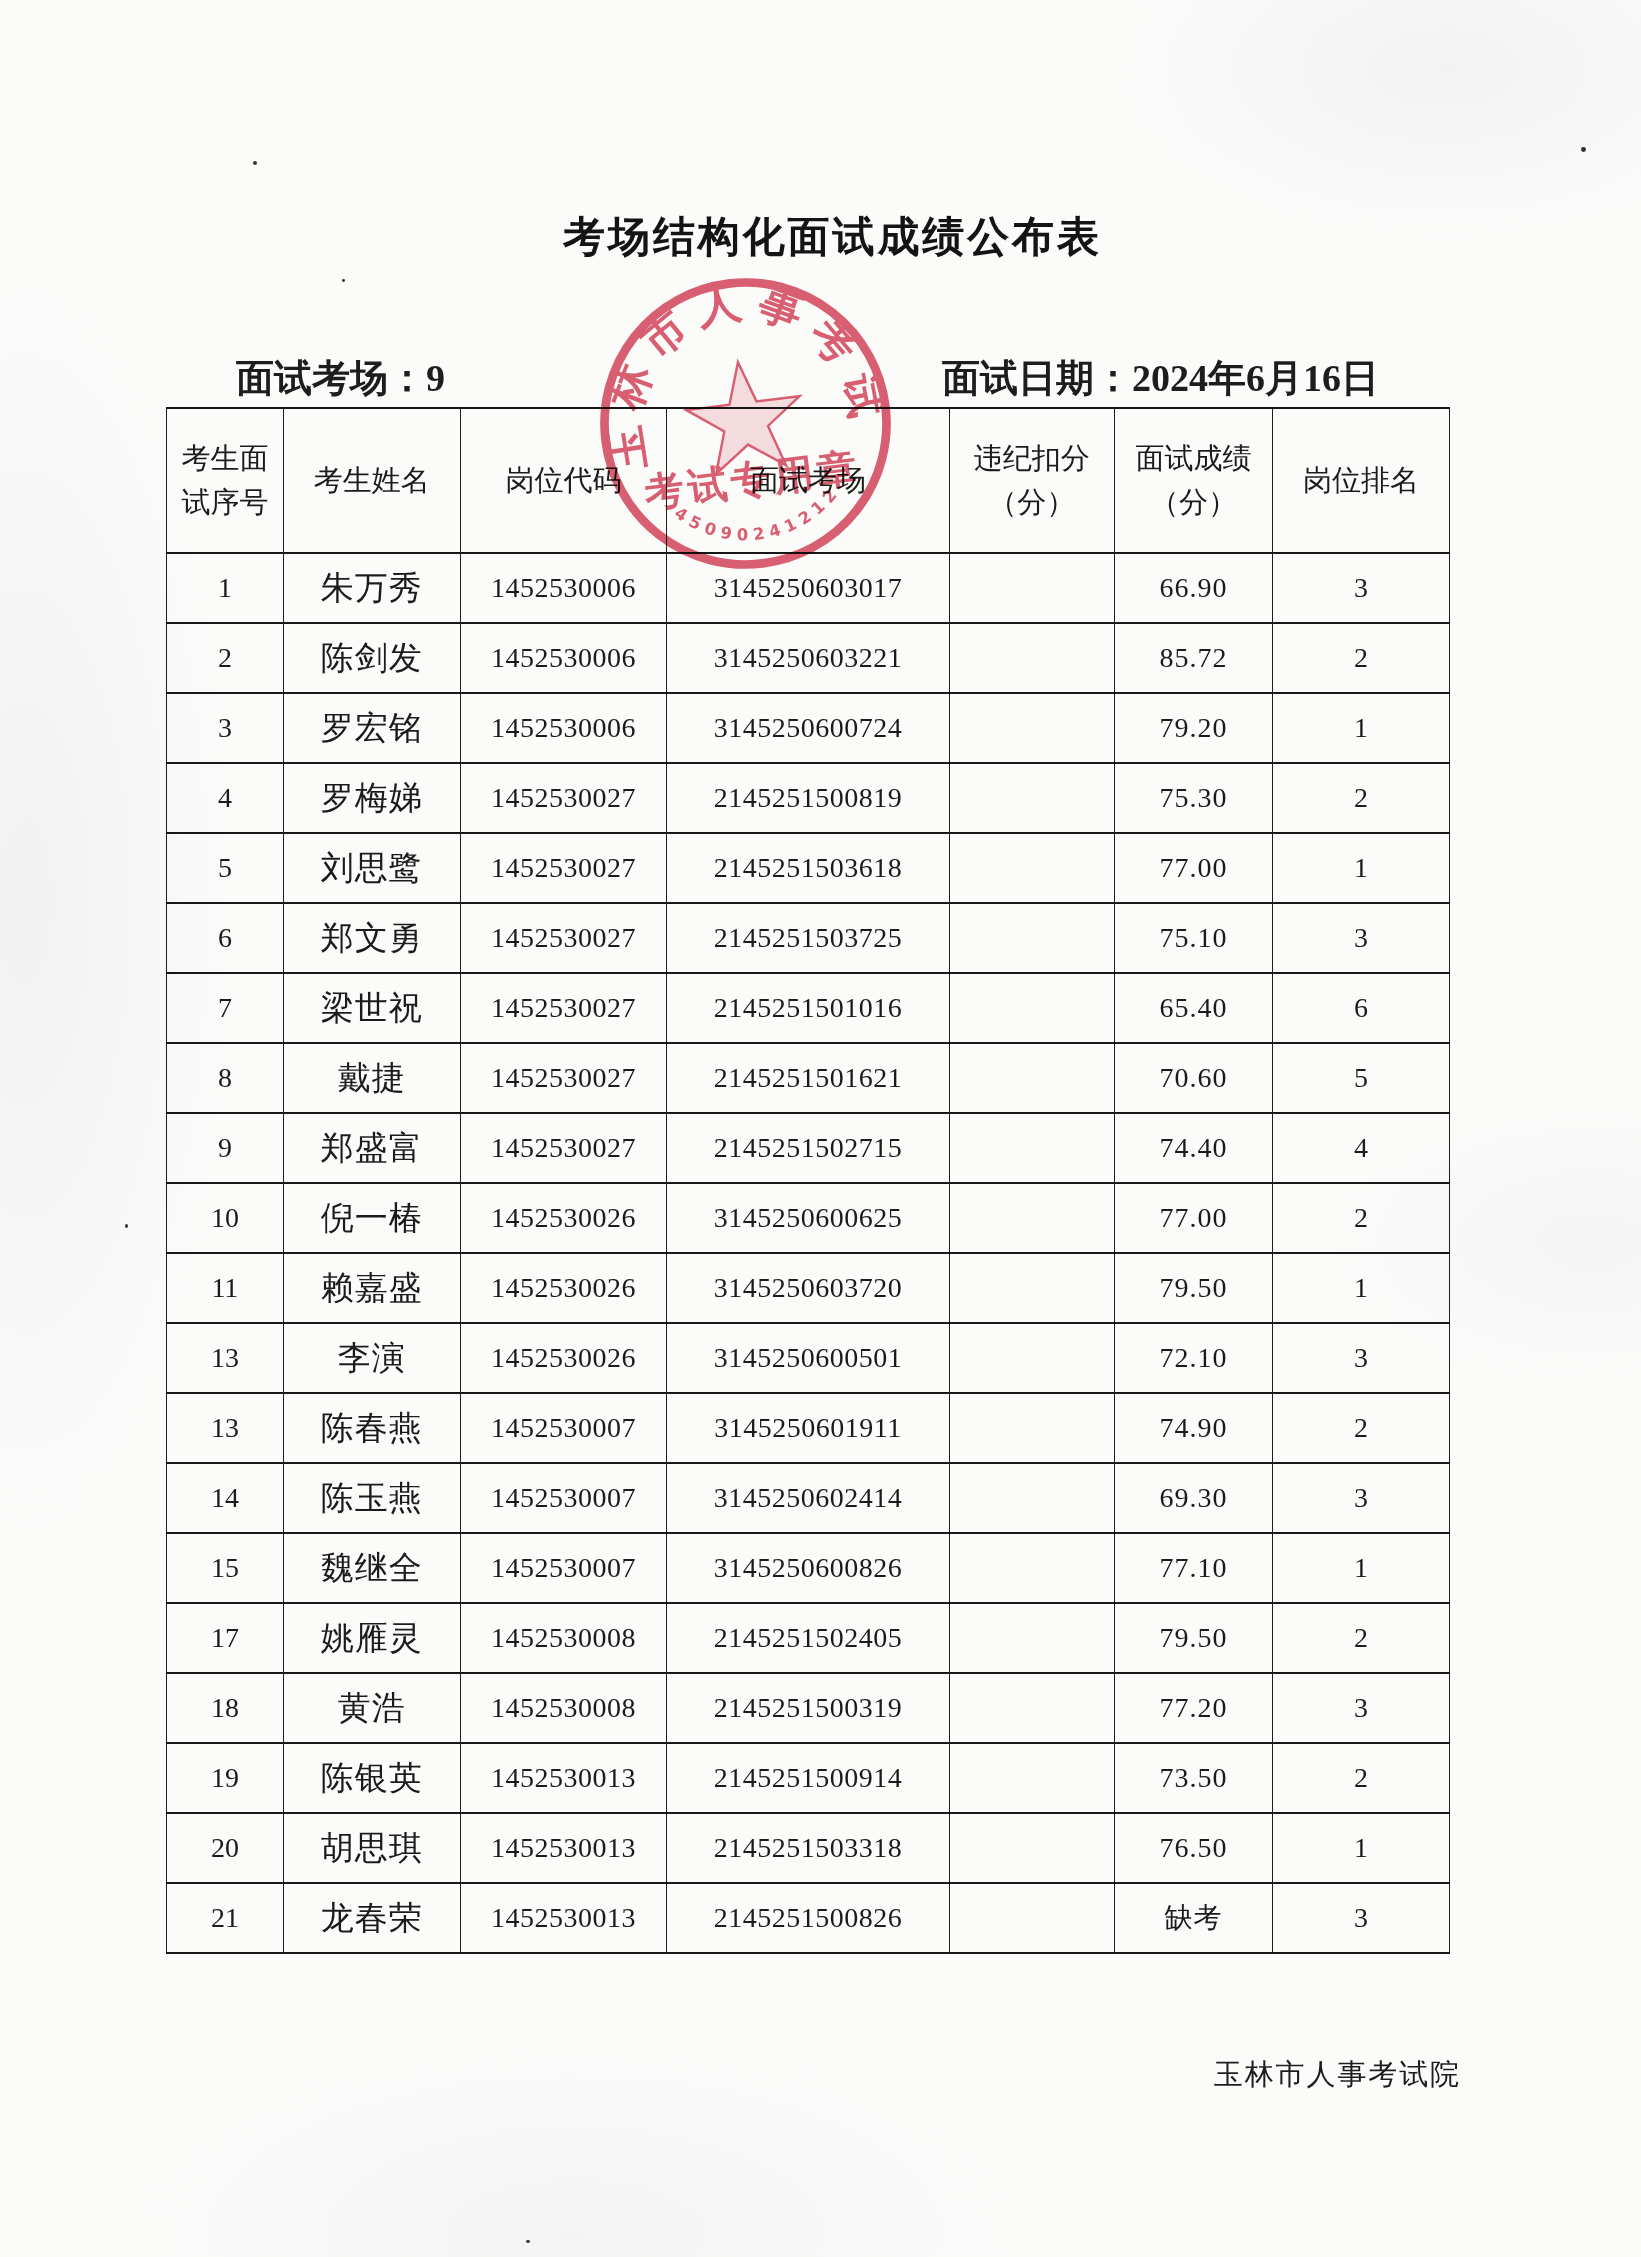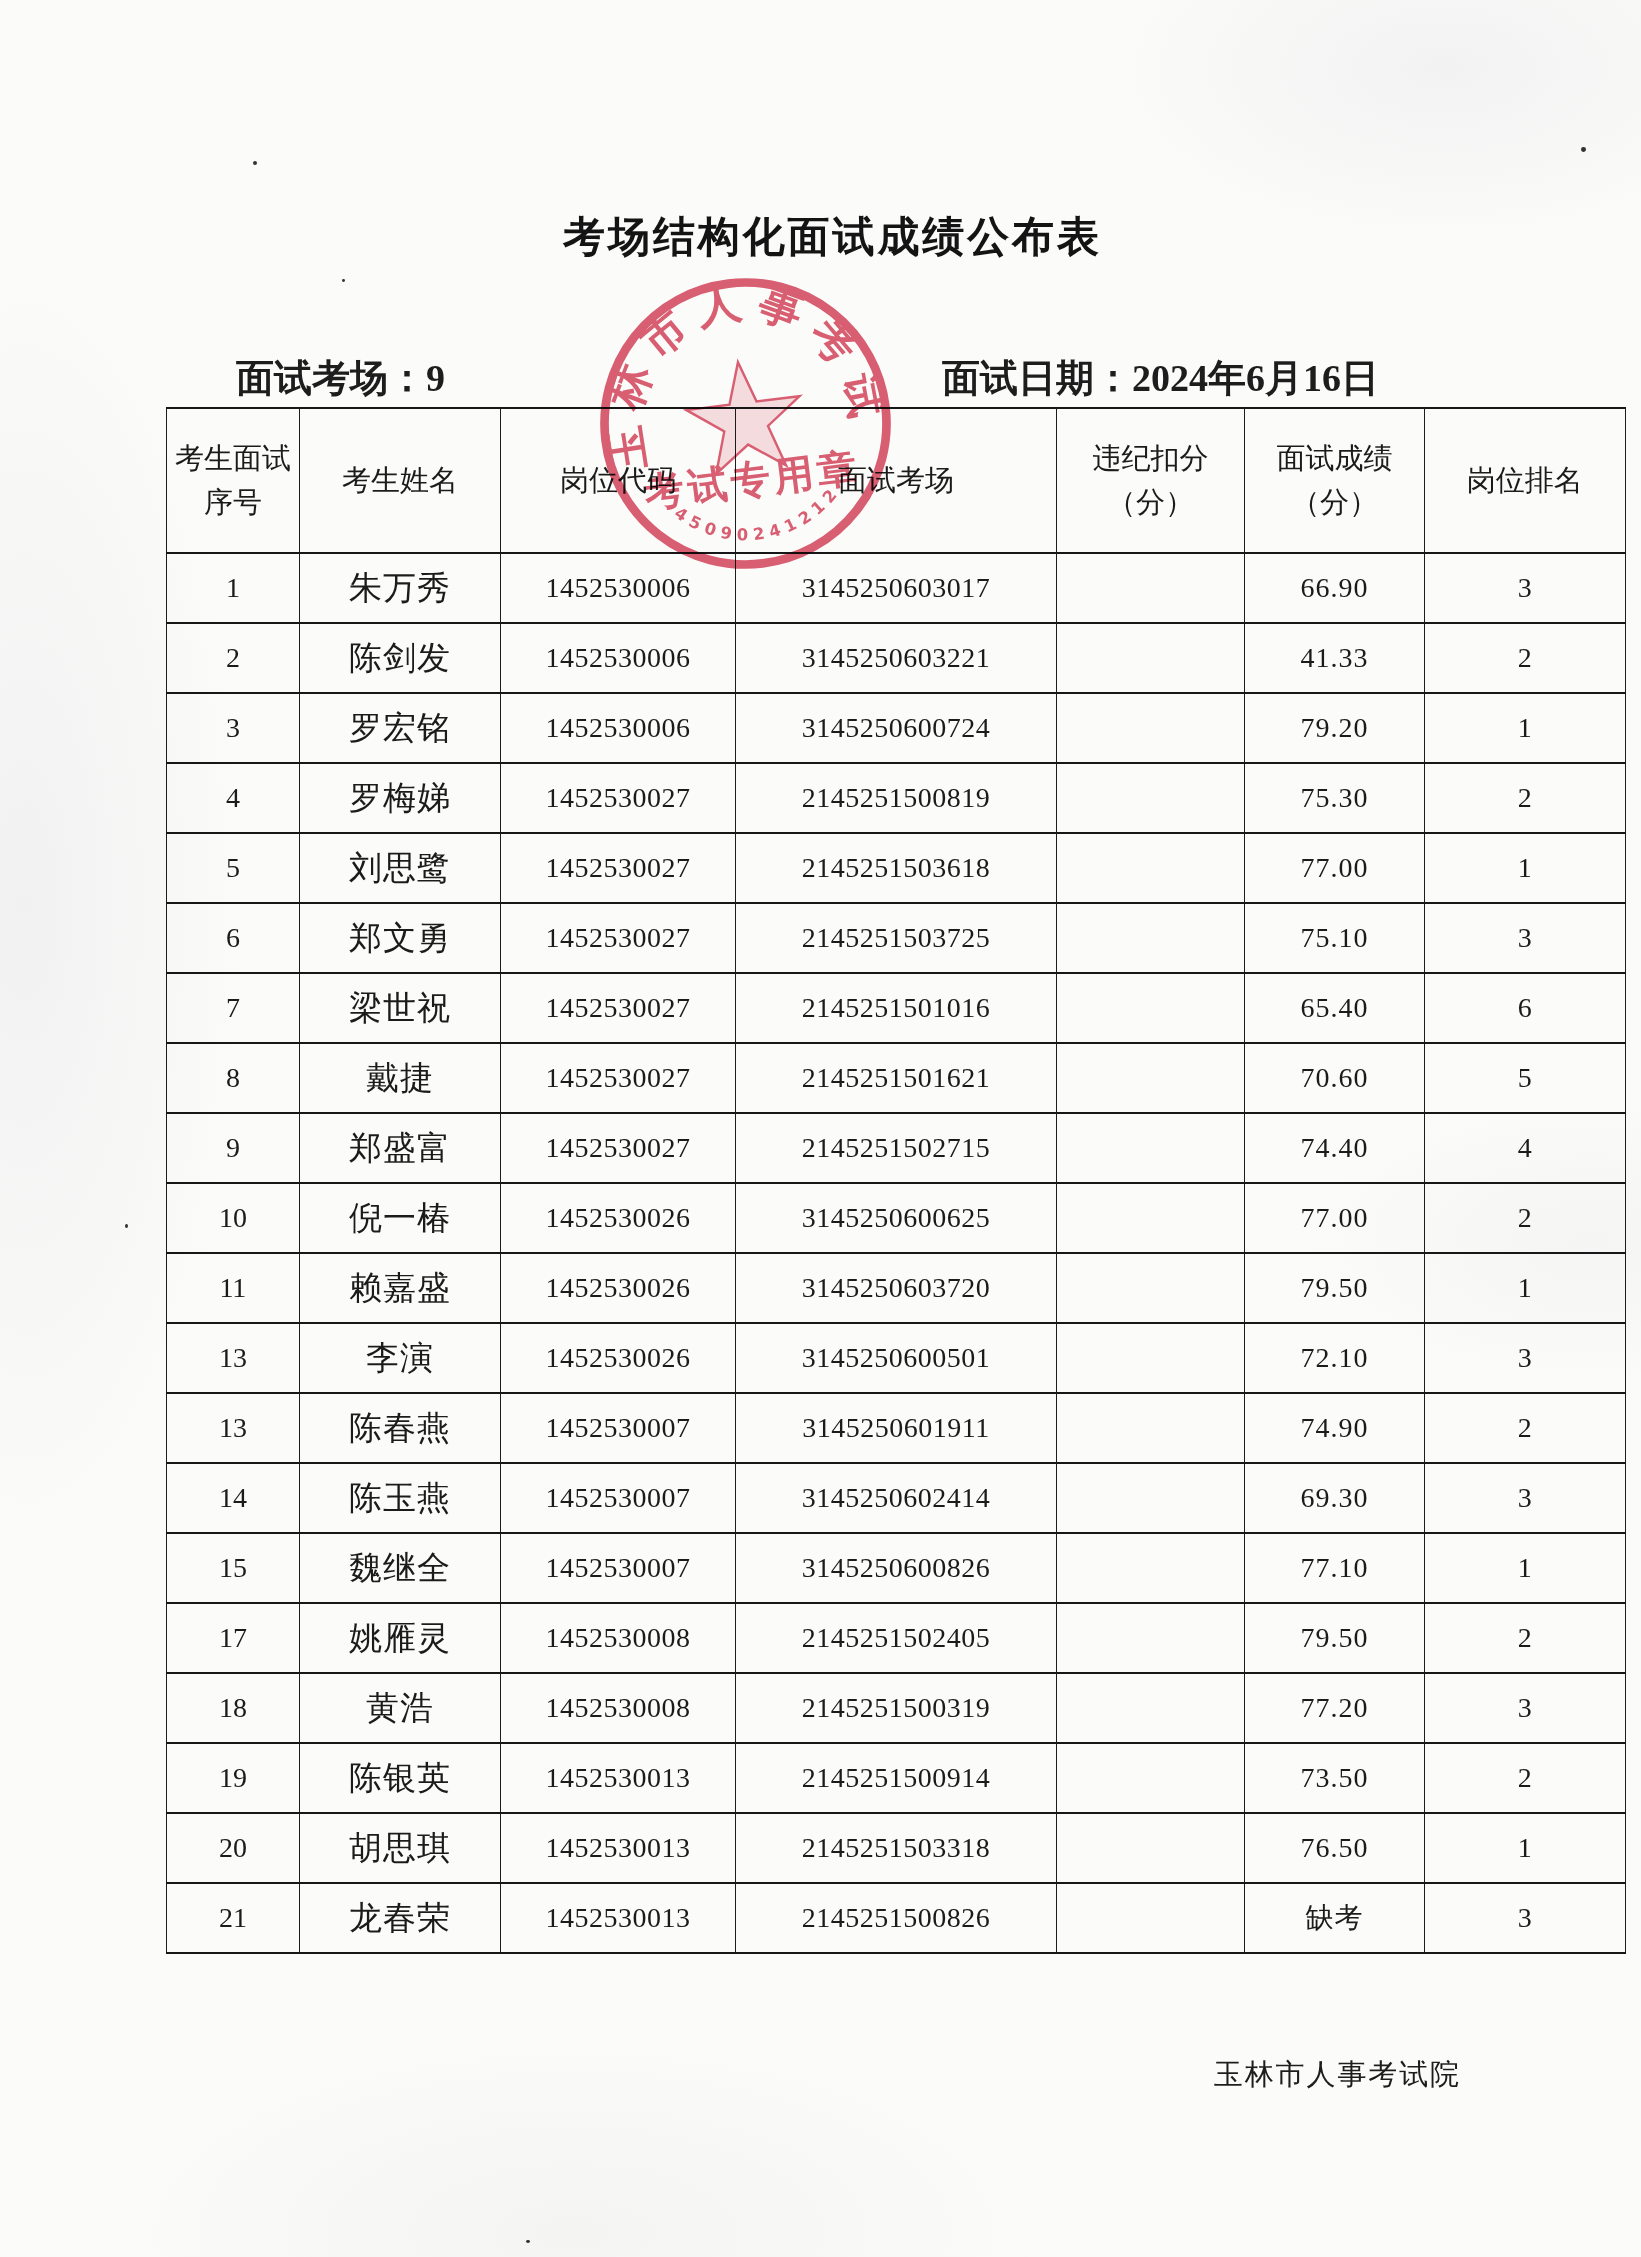--- a/index.html
+++ b/index.html
@@ -26,21 +26,21 @@
   }
   .meta{
     position:absolute;top:353px;left:166px;width:1284px;
     display:flex;justify-content:space-between;
     font-size:38px;font-weight:bold;color:#1d1d1d;
   }
   .meta .venue{padding-left:70px;}
   .meta .date{padding-right:71px;}
   table.score{
     position:absolute;top:407px;left:166px;
-    width:1460px;border-collapse:collapse;table-layout:fixed;
+    width:1284px;border-collapse:collapse;table-layout:fixed;
     background:transparent;
   }
   table.score th,table.score td{
     border-left:1.9px solid #1d1d1d;
     border-right:1.9px solid #1d1d1d;
     border-top:2.9px solid #171717;
     border-bottom:2.9px solid #171717;
     text-align:center;vertical-align:middle;
     padding:0 3.9px;
     overflow:hidden;
@@ -115,21 +115,21 @@
       <td class="c-ded"></td>
       <td class="c-score">66.90</td>
       <td class="c-rank">3</td>
     </tr>
         <tr>
       <td class="c-no">2</td>
       <td class="c-name">陈剑发</td>
       <td class="c-code">1452530006</td>
       <td class="c-ticket">3145250603221</td>
       <td class="c-ded"></td>
-      <td class="c-score">41.33</td>
+      <td class="c-score">85.72</td>
       <td class="c-rank">2</td>
     </tr>
         <tr>
       <td class="c-no">3</td>
       <td class="c-name">罗宏铭</td>
       <td class="c-code">1452530006</td>
       <td class="c-ticket">3145250600724</td>
       <td class="c-ded"></td>
       <td class="c-score">79.20</td>
       <td class="c-rank">1</td>

